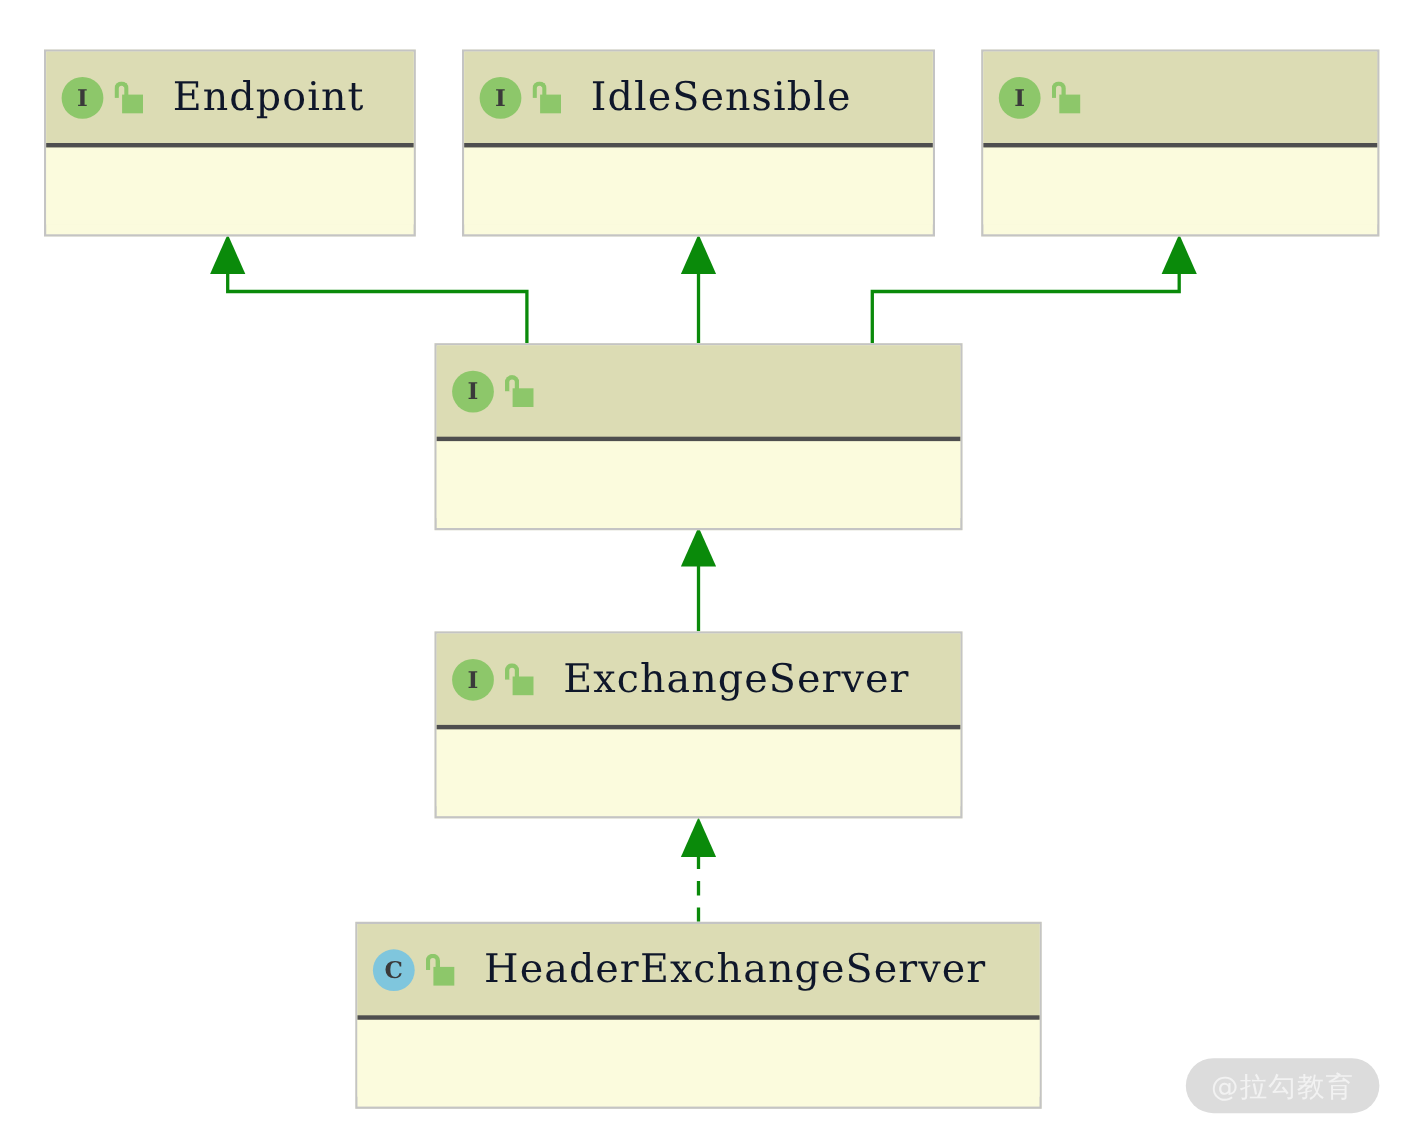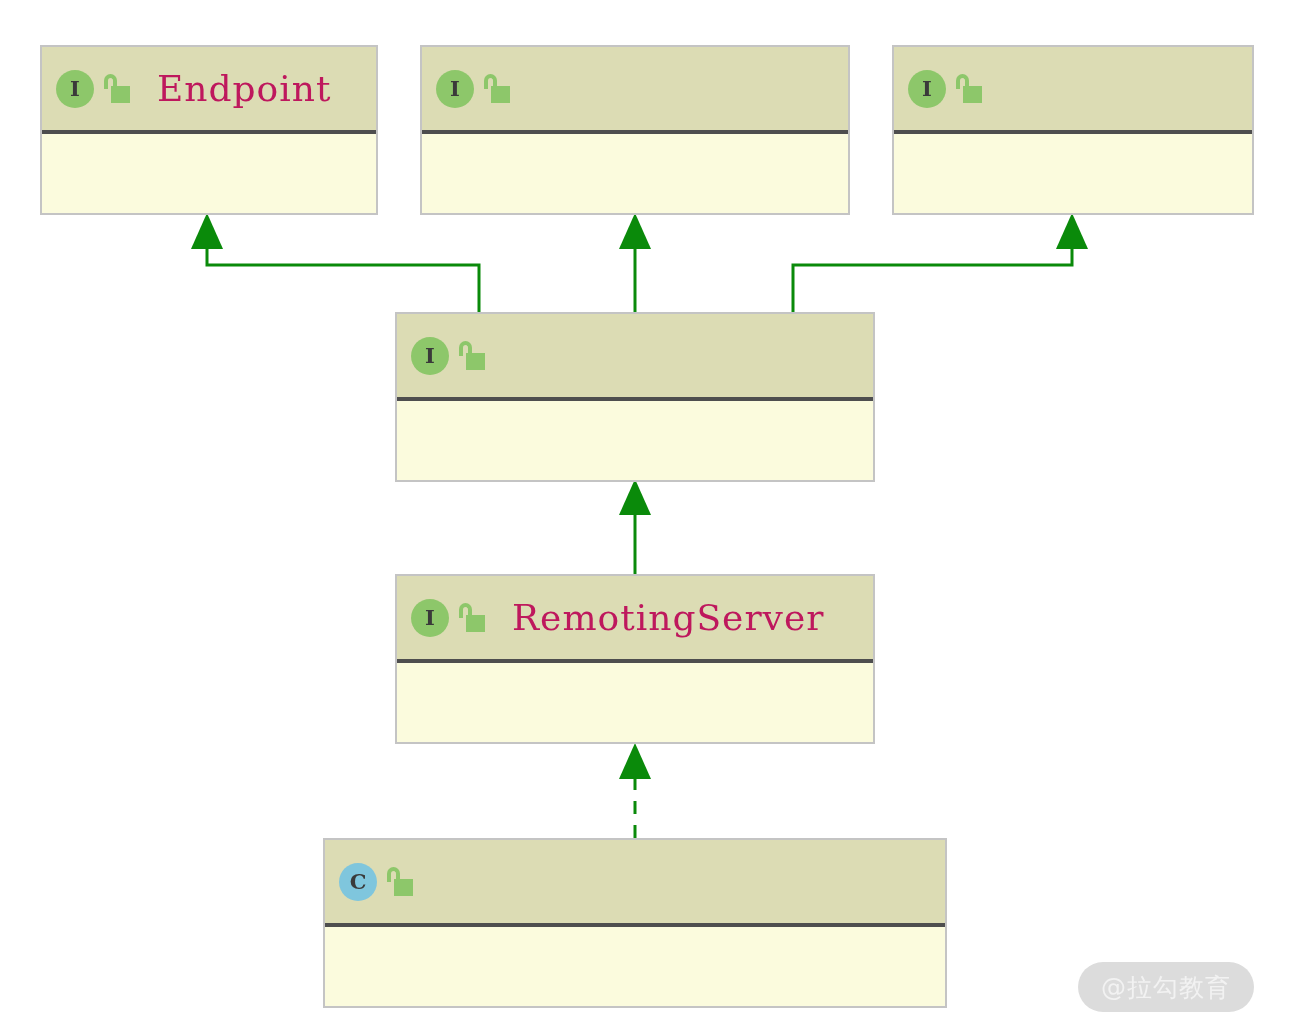--- a/index.html
+++ b/index.html
@@ -80,21 +80,21 @@
     left: 8px;
     top: 12px;
     width: 19px;
     height: 17px;
     background: #8dc76a;
   }
 
   .uml-title {
     margin-left: 26px;
     font-size: 36px;
-    color: #be185d;
+    color: #0f172a;
     white-space: nowrap;
     font-family: "DejaVu Serif", "Liberation Serif", serif;
     letter-spacing: 1px;
   }
 
   
   #edges {
     position: absolute;
     left: 0;
     top: 0;
@@ -160,20 +160,21 @@
     <div class="uml-body"></div>
   </div>
 
   <div class="uml-node" style="left:420px; top:45px; width:430px; height:170px;">
     <div class="uml-header">
       <span class="type-badge interface">I</span>
       <span class="lock-icon">
         <span class="shackle"></span>
           <span class="lock-body"></span>
       </span>
+      <span class="uml-title">IdleSensible</span>
     </div>
     <div class="uml-body"></div>
   </div>
 
   <div class="uml-node" style="left:892px; top:45px; width:362px; height:170px;">
     <div class="uml-header">
       <span class="type-badge interface">I</span>
       <span class="lock-icon">
         <span class="shackle"></span>
           <span class="lock-body"></span>
@@ -193,32 +194,33 @@
     <div class="uml-body"></div>
   </div>
 
   <div class="uml-node" style="left:395px; top:574px; width:480px; height:170px;">
     <div class="uml-header">
       <span class="type-badge interface">I</span>
       <span class="lock-icon">
         <span class="shackle"></span>
           <span class="lock-body"></span>
       </span>
-      <span class="uml-title">RemotingServer</span>
+      <span class="uml-title">ExchangeServer</span>
     </div>
     <div class="uml-body"></div>
   </div>
 
   <div class="uml-node" style="left:323px; top:838px; width:624px; height:170px;">
     <div class="uml-header">
       <span class="type-badge klass">C</span>
       <span class="lock-icon">
         <span class="shackle"></span>
           <span class="lock-body"></span>
       </span>
+      <span class="uml-title">HeaderExchangeServer</span>
     </div>
     <div class="uml-body"></div>
   </div>
 
   <div id="watermark">
     <span>@拉勾教育</span>
   </div>
 
 </div>
 

